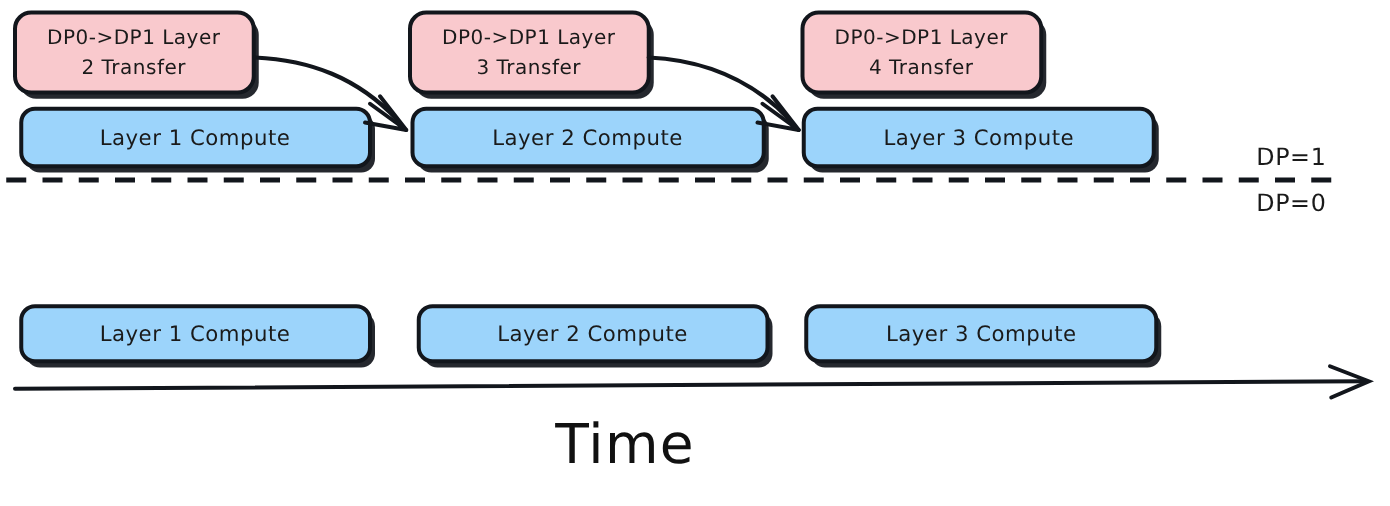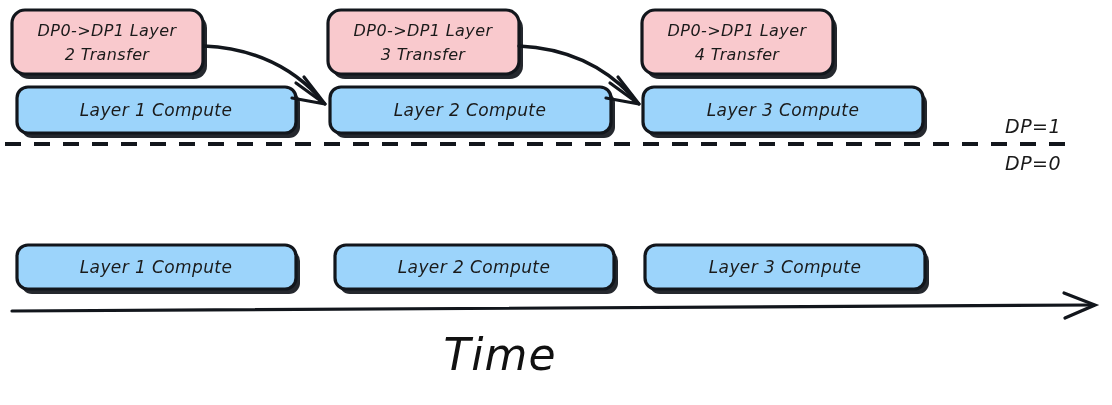--- a/index.html
+++ b/index.html
@@ -12,21 +12,20 @@
     height: 405px;
     position: relative;
     overflow: hidden;
     font-family: "DejaVu Sans", sans-serif;
   }
   #stage {
     position: absolute;
     left: 0; top: 0;
     width: 1112px;
     height: 405px;
-    font-style: italic;
   }
   svg#diagram {
     position: absolute;
     left: 0; top: 0;
     width: 1112px;
     height: 405px;
     display: block;
   }
   .box-label {
     font-family: "DejaVu Sans", sans-serif;

